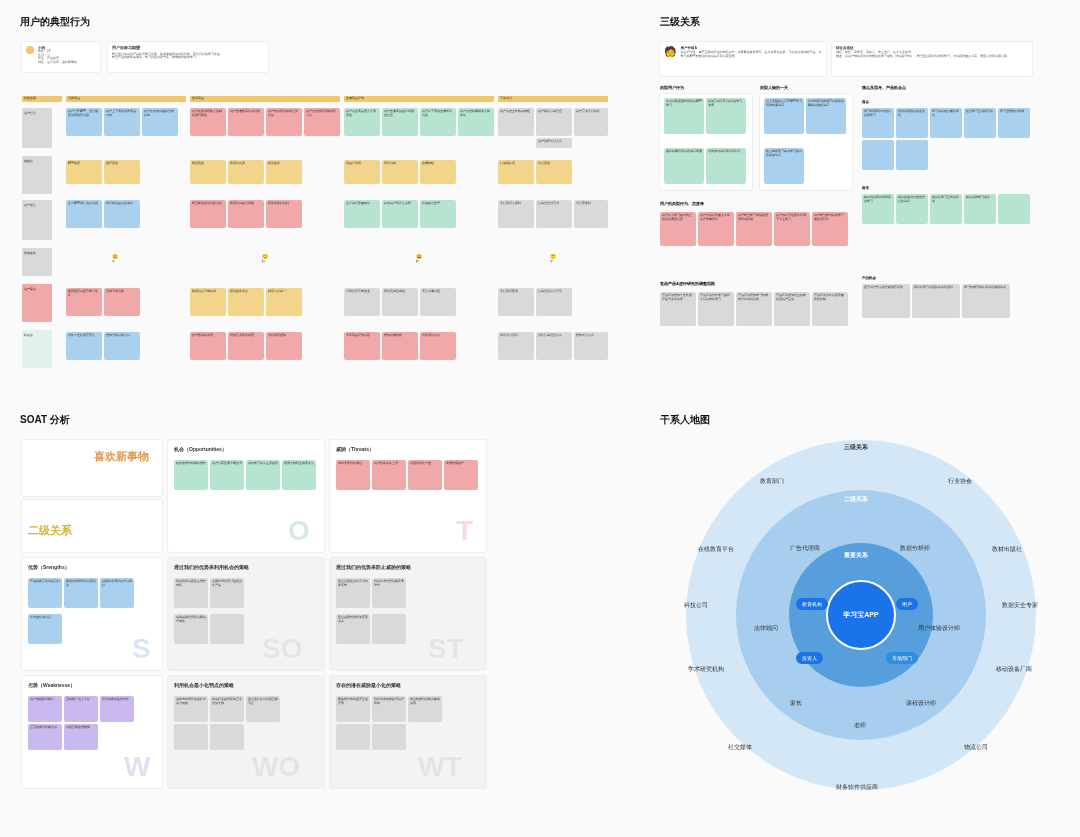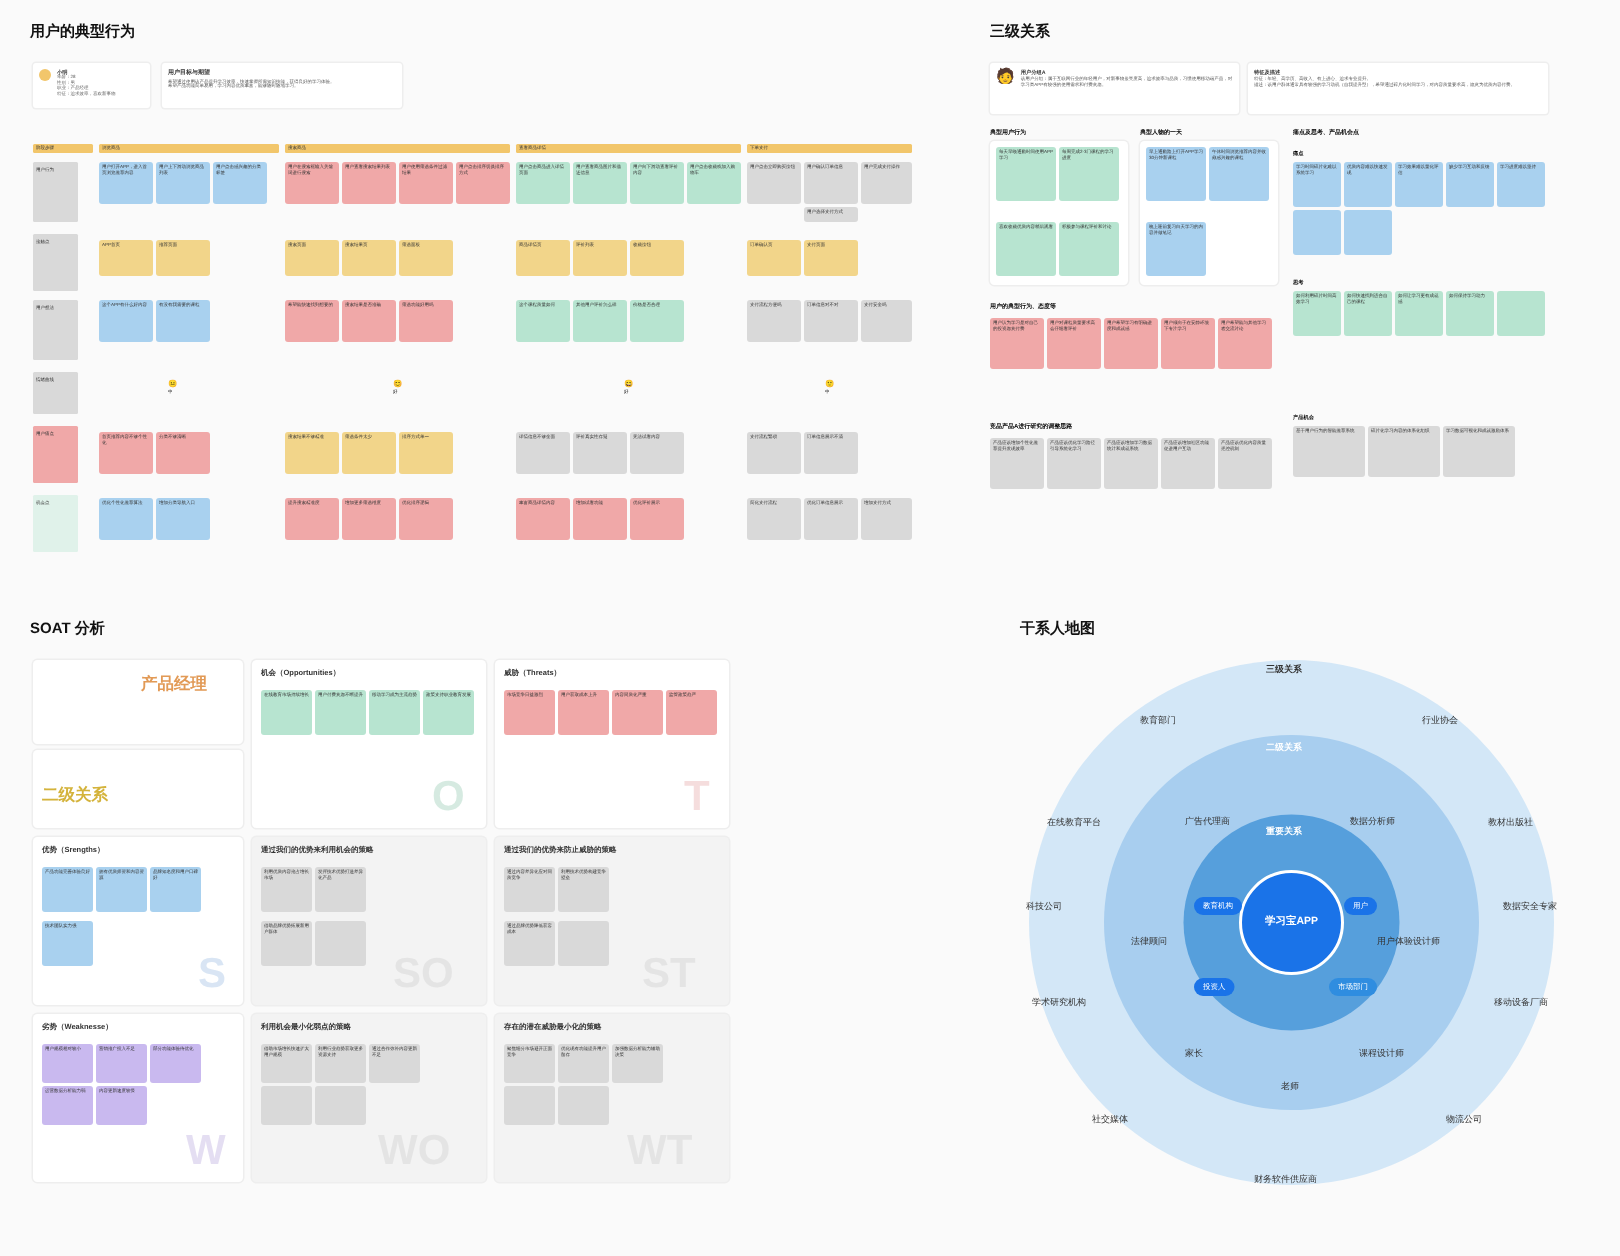--- a/index.html
+++ b/index.html
@@ -295,21 +295,21 @@
   <div class="note grey" style="left:812px; top:292px; width:36px; height:34px">产品应该优化内容质量把控机制</div>
 
   <div style="position:absolute;left:862px;top:276px;font-size:3.5px;font-weight:600">产品机会</div>
   <div class="note grey" style="left:862px; top:284px; width:48px; height:34px">基于用户行为的智能推荐系统</div>
   <div class="note grey" style="left:912px; top:284px; width:48px; height:34px">碎片化学习内容的体系化组织</div>
   <div class="note grey" style="left:962px; top:284px; width:48px; height:34px">学习数据可视化和成就激励体系</div>
 
   <div class="section-title" style="left:20px; top:414px">SOAT 分析</div>
 
   <div class="pane peach" style="left:22px; top:440px; width:140px; height:56px"></div>
-  <div class="soat-head" style="left:94px;top:450px;color:#e29a56;font-size:11px">产品经理</div>
+  <div class="soat-head" style="left:94px;top:450px;color:#e29a56;font-size:11px">喜欢新事物</div>
   <div class="pane cream" style="left:22px; top:500px; width:140px; height:52px"></div>
   <div class="soat-head" style="left:28px;top:524px;color:#d4b33b;font-size:11px">二级关系</div>
 
   <div class="pane mint" style="left:168px; top:440px; width:156px; height:112px"></div>
   <div class="soat-big" style="left:288px; top:514px; color:#5fb08a">O</div>
   <div class="soat-label" style="left:174px;top:446px">机会（Opportunities）</div>
   <div class="note green" style="left:174px; top:460px; width:34px; height:30px">在线教育市场持续增长</div>
   <div class="note green" style="left:210px; top:460px; width:34px; height:30px">用户付费意愿不断提升</div>
   <div class="note green" style="left:246px; top:460px; width:34px; height:30px">移动学习成为主流趋势</div>
   <div class="note green" style="left:282px; top:460px; width:34px; height:30px">政策支持职业教育发展</div>
@@ -366,21 +366,21 @@
 
   <div class="pane" style="left:330px; top:676px; width:156px; height:112px; background:#f3f3f3"></div>
   <div class="soat-big" style="left:418px; top:750px; color:#bbb">WT</div>
   <div class="soat-label" style="left:336px;top:682px">存在的潜在威胁最小化的策略</div>
   <div class="note grey" style="left:336px; top:696px; width:34px; height:26px">聚焦细分市场避开正面竞争</div>
   <div class="note grey" style="left:372px; top:696px; width:34px; height:26px">优化现有功能提升用户留存</div>
   <div class="note grey" style="left:408px; top:696px; width:34px; height:26px">加强数据分析能力辅助决策</div>
   <div class="note grey" style="left:336px; top:724px; width:34px; height:26px"></div>
   <div class="note grey" style="left:372px; top:724px; width:34px; height:26px"></div>
 
-  <div class="section-title" style="left:680px; top:414px">干系人地图</div>
+  <div class="section-title" style="left:660px; top:414px">干系人地图</div>
 
   <div class="circle" style="left:686px; top:440px; width:350px; height:350px; background:#d3e7f7"></div>
   <div class="circle" style="left:736px; top:490px; width:250px; height:250px; background:#a8ceef"></div>
   <div class="circle" style="left:789px; top:543px; width:144px; height:144px; background:#569fdc"></div>
   <div class="circle" style="left:826px; top:580px; width:70px; height:70px; background:#1a73e8; border:2px solid #fff; display:flex;align-items:center;justify-content:center">
     <span style="color:#fff;font-size:7px;font-weight:600">学习宝APP</span>
   </div>
 
   <div class="c-label" style="left:844px; top:444px">三级关系</div>
   <div class="c-label" style="left:844px; top:496px; color:#fff">二级关系</div>

